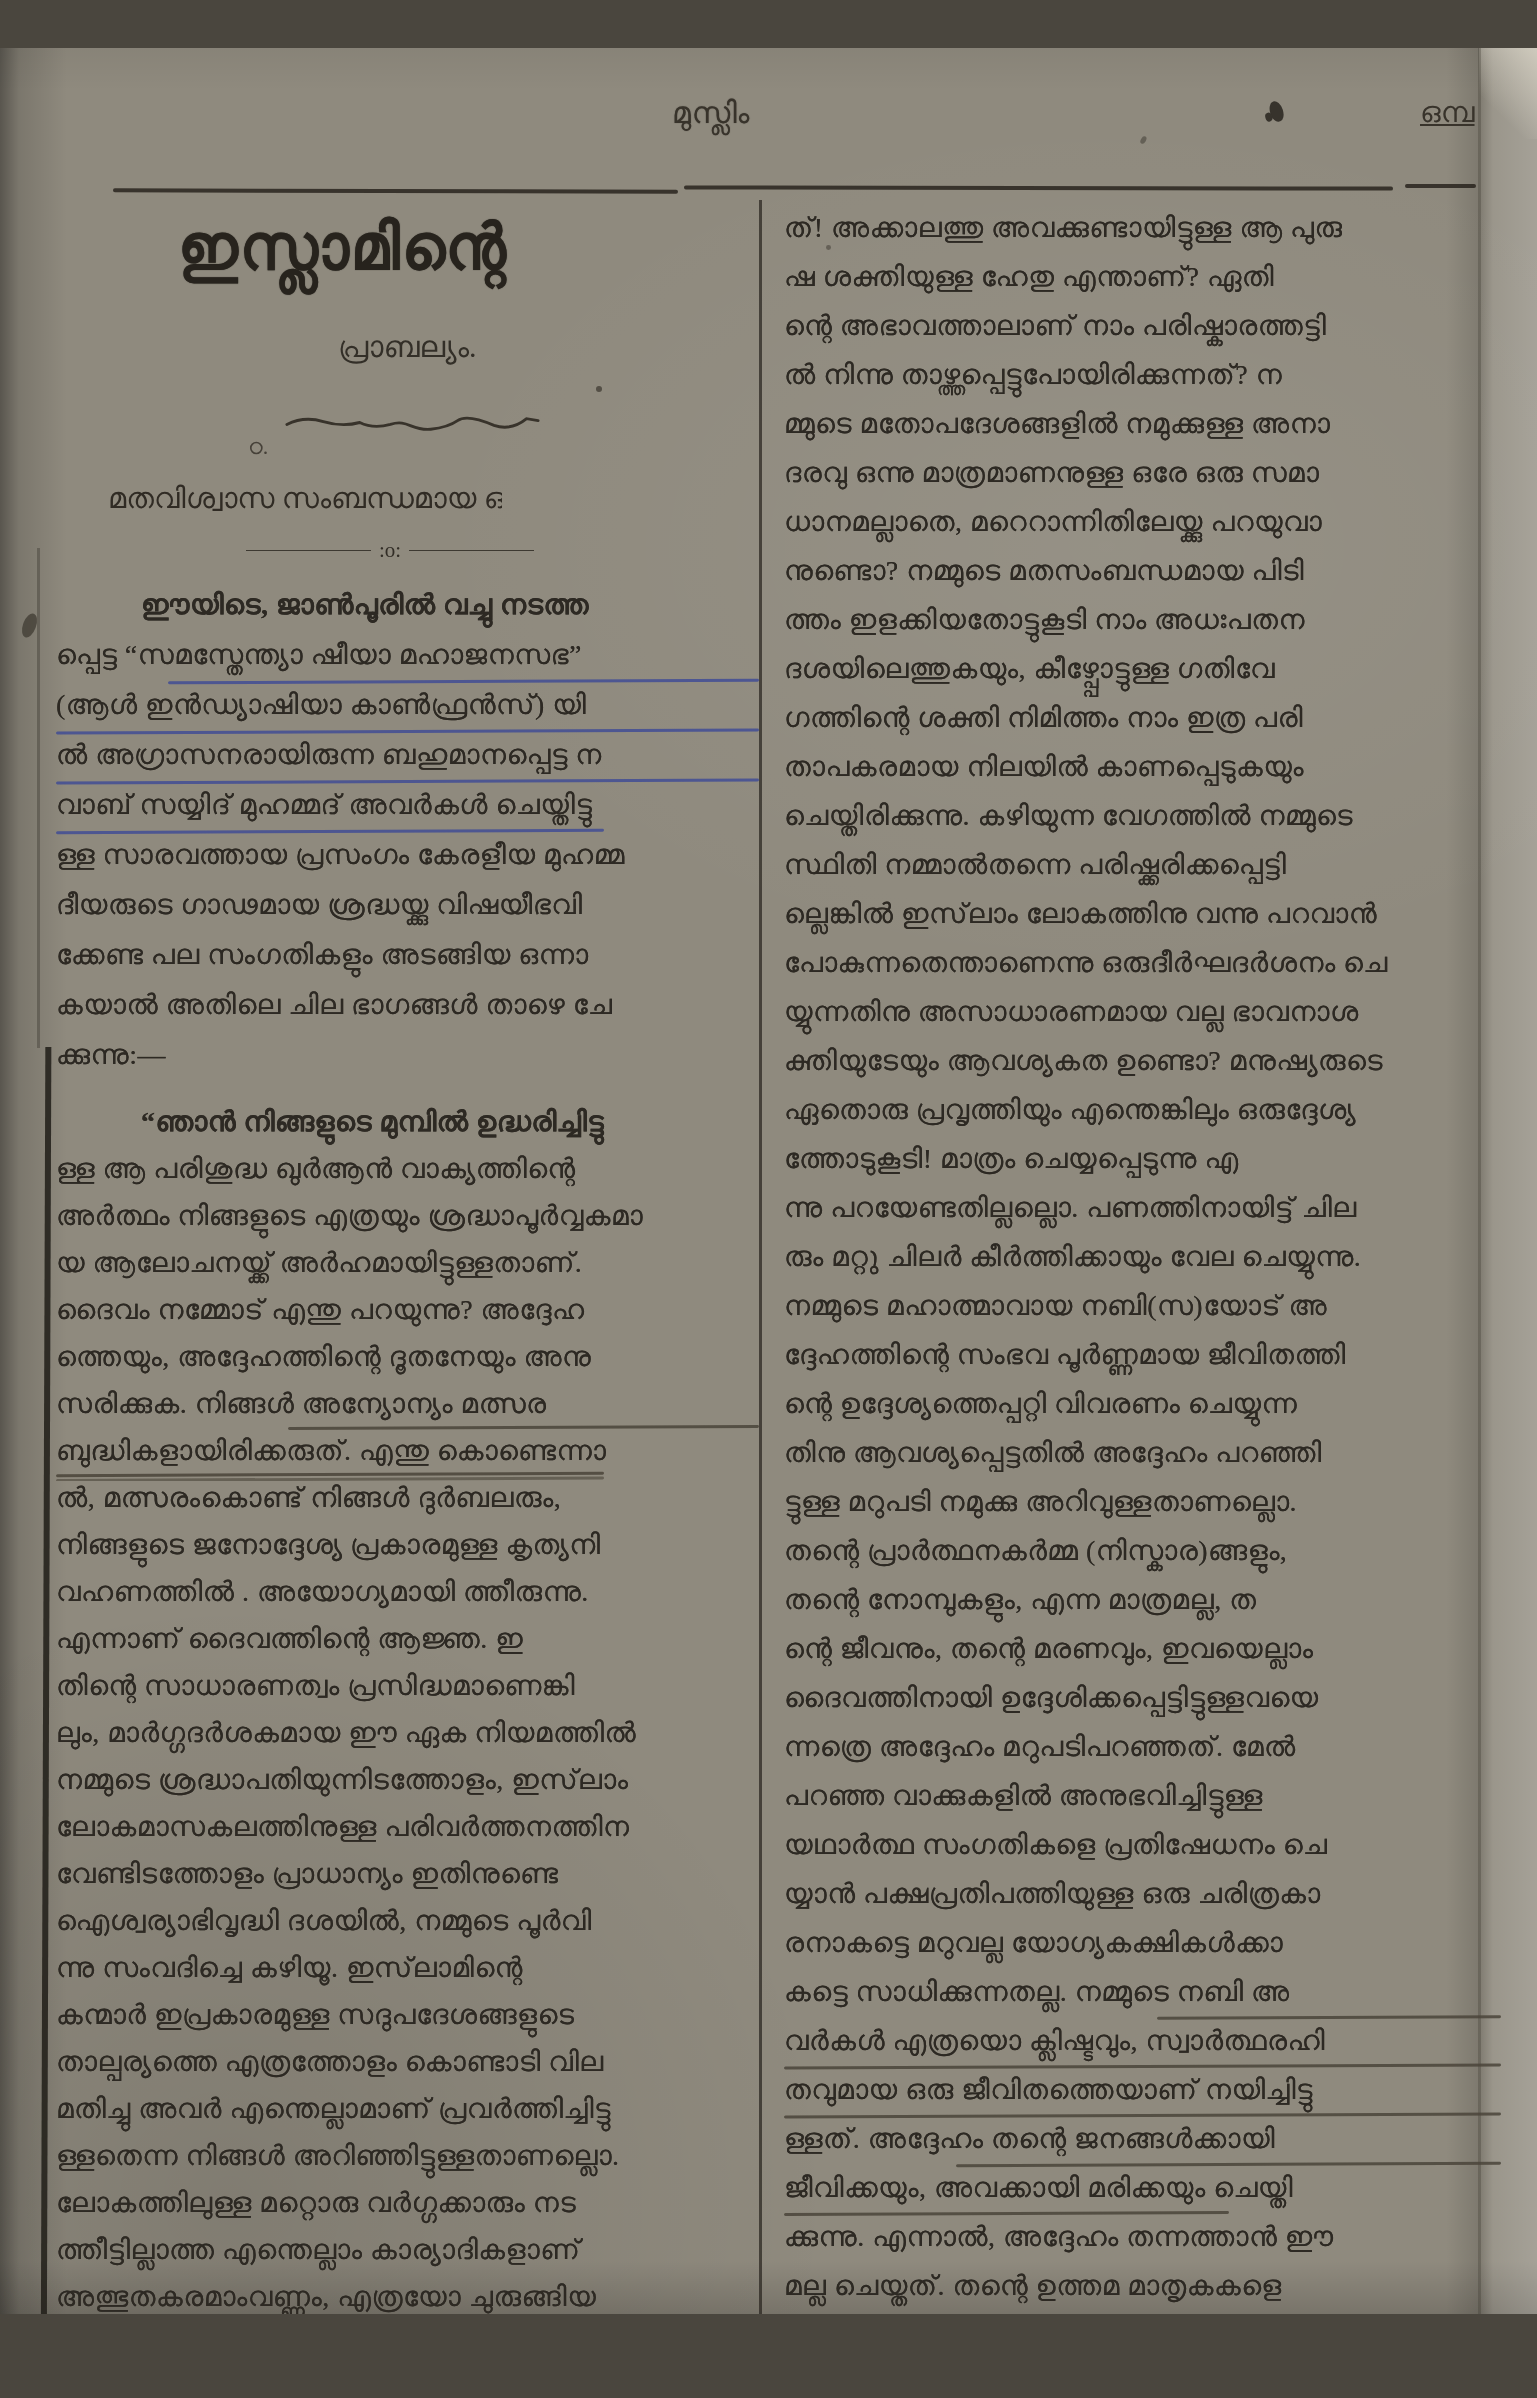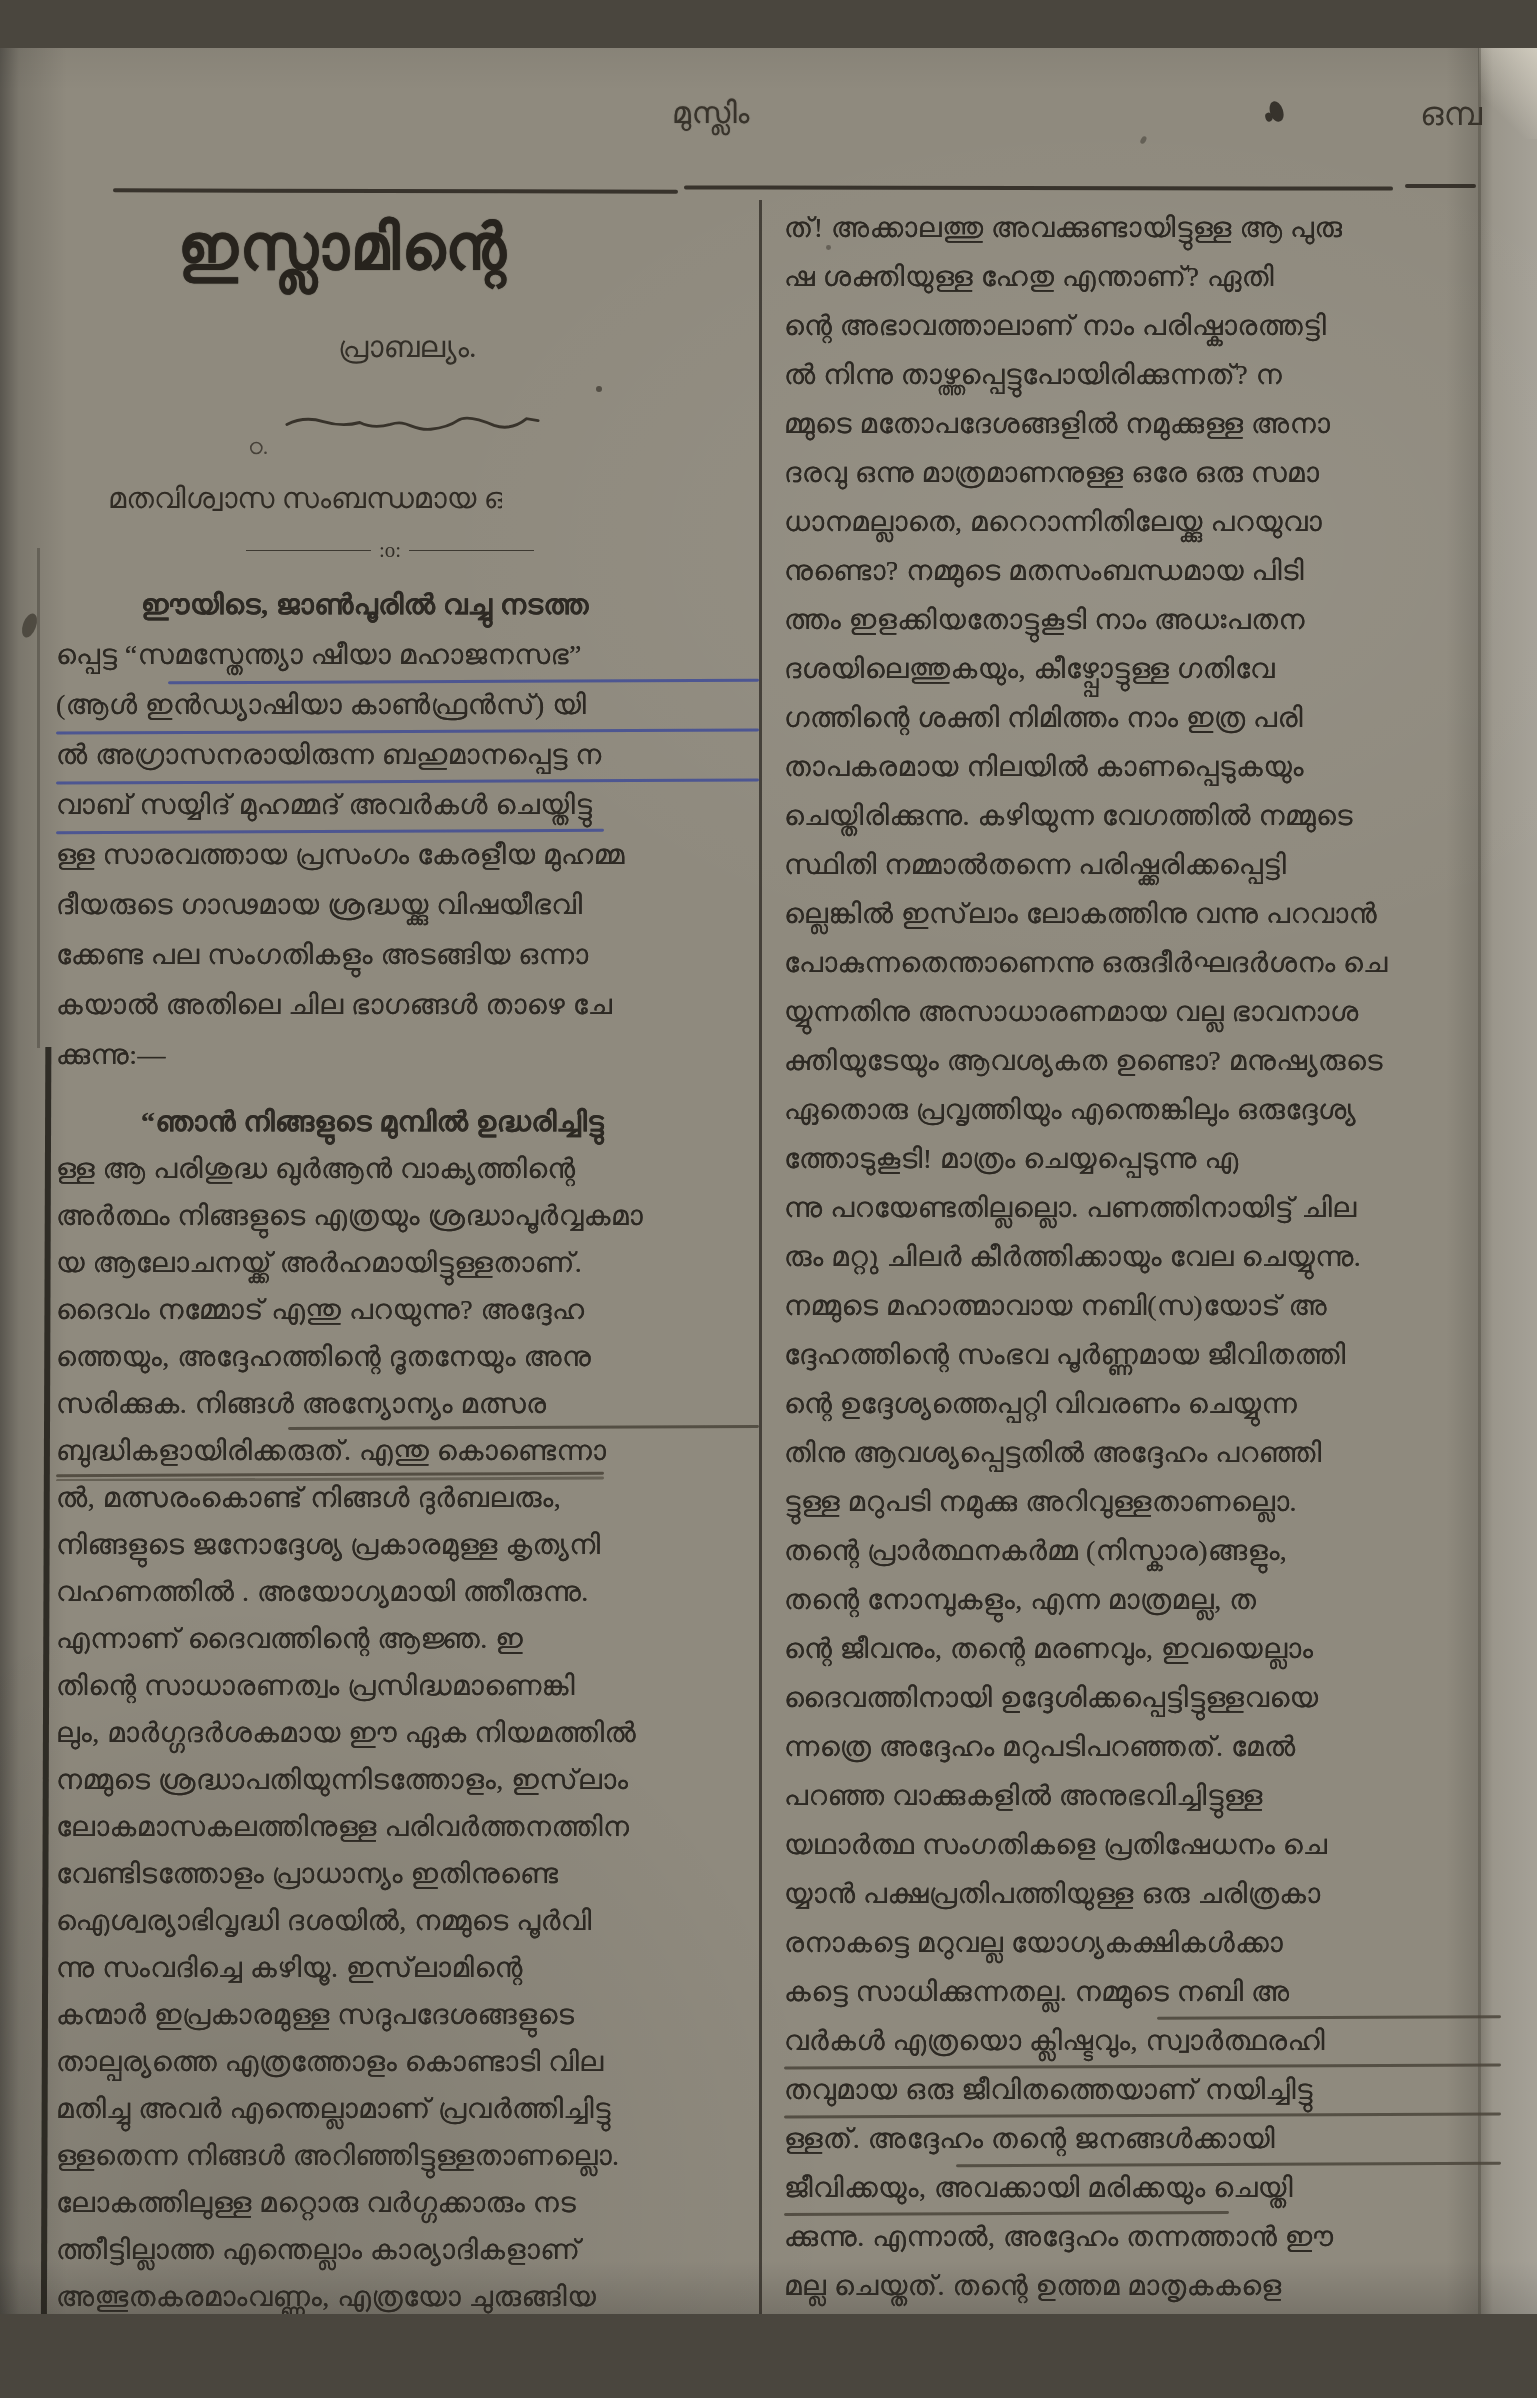--- a/index.html
+++ b/index.html
@@ -14,21 +14,21 @@
       linear-gradient(270deg, rgba(255,255,255,.20), rgba(255,255,255,.10) 44px, rgba(0,0,0,.12) 58px, rgba(0,0,0,0) 91px),
       linear-gradient(0deg, rgba(0,0,0,.16), rgba(0,0,0,0) 53px),
       linear-gradient(180deg, rgba(0,0,0,.05), rgba(0,0,0,0) 43px),
       var(--paper,#8f8a7e);
     margin-top: 48px;
   }
   .abs{position:absolute;}
   .noselect{user-select:none;}
   
   .masthead{font-size:30px;letter-spacing:1px;color:#38332b;text-shadow:0 0 1px rgba(40,36,30,.6);}
-  .pagenum{font-size:33px;color:#38332b;}
+  .pagenum{font-size:29px;color:#38332b;text-decoration:underline;}
   .blob{width:12.5px;height:21px;background:#2e2a24;border-radius:60% 60% 55% 55%;transform:rotate(-18deg);opacity:.9;}
   .blob:after{content:"";position:absolute;left:-5.8px;top:8.6px;width:6.7px;height:9.6px;background:#2e2a24;border-radius:50%;}
   
   .ruleseg{height:3.8px;background:rgba(36,32,26,.82);border-radius:1.9px;}
   .coldiv{width:2.9px;background:rgba(40,36,30,.72);}
   
   .title{font-size:61px;font-weight:bold;letter-spacing:1.9px;color:#27231d;text-shadow:0 0 1px rgba(30,27,22,.8);transform:scaleY(1.04);}
   .subtitle{font-size:30px;color:#332f28;}
   .heading{font-size:29px;color:#302b24;white-space:nowrap;overflow:hidden;width:394px;}
   .omark{font-size:22px;color:#3a352d;opacity:.85;}

